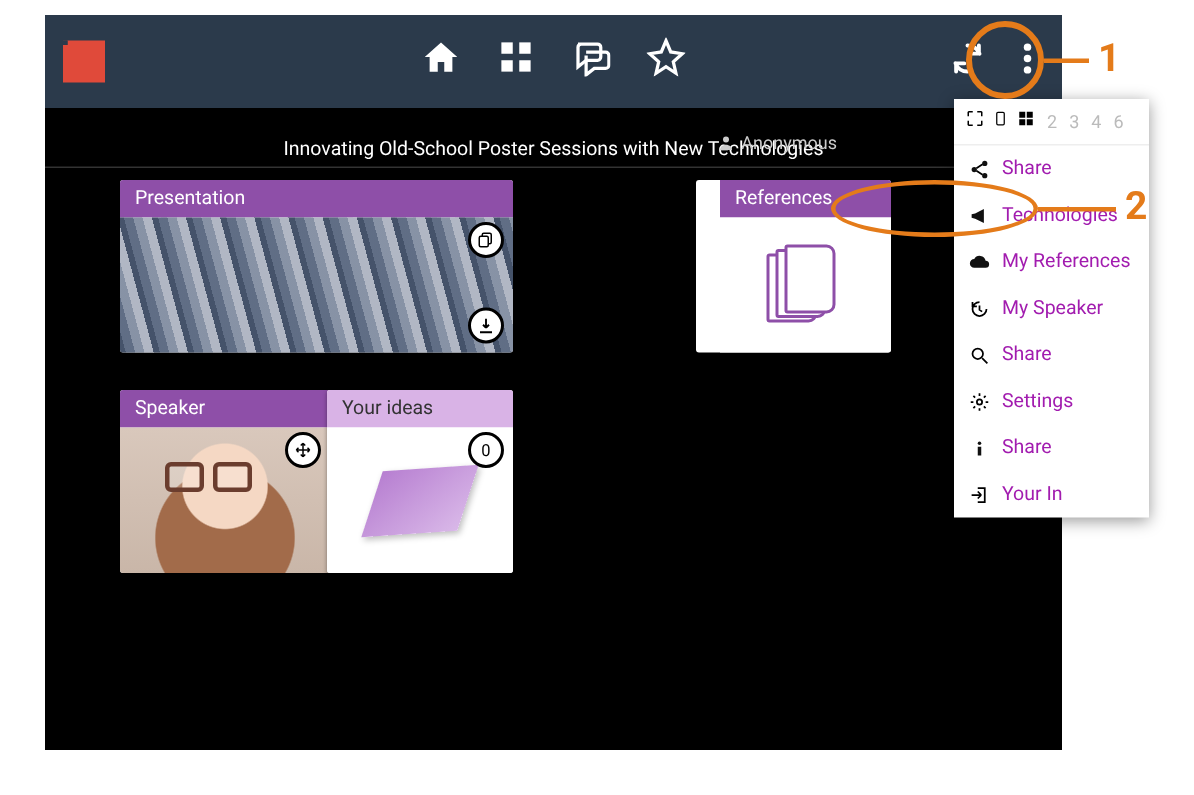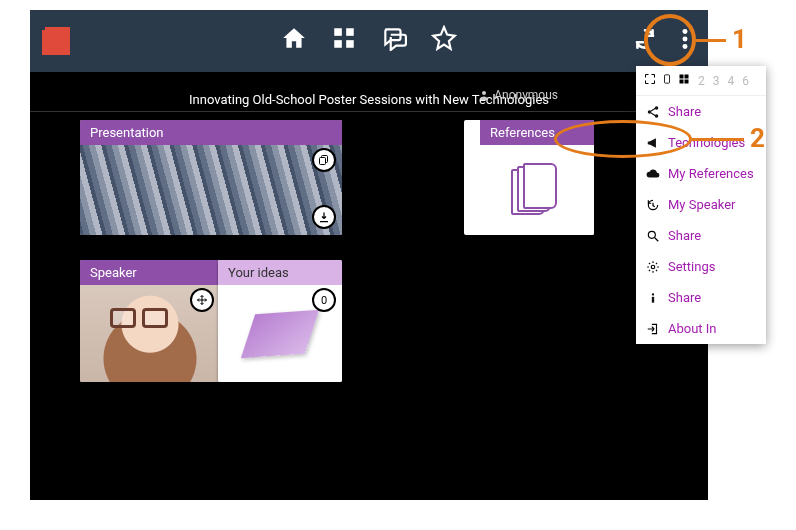--- a/index.html
+++ b/index.html
@@ -446,21 +446,21 @@
     <svg viewBox="0 0 24 24">
         <circle cx="12" cy="6" r="2"></circle>
         <rect x="10" y="10" width="4" height="10"></rect>
       </svg>
     <span>Share</span>
   </div>
   <div class="menu-item">
     <svg viewBox="0 0 24 24">
         <path d="M10 4h8v16h-8M3 12h11m0 0l-4-4m4 4l-4 4" fill="none" stroke="#000" stroke-width="2"></path>
       </svg>
-    <span>About In</span>
+    <span>Your In</span>
   </div>
 </div>
 
 <div class="ring r1"></div>
 <div class="anno-line" style="left:696px; top:39px; width:30px;"></div>
 <div class="anno-label" style="left:732px; top:24px;">1</div>
 
 <div class="ellipse e2"></div>
 <div class="anno-line" style="left:692px; top:138px; width:52px;"></div>
 <div class="anno-label" style="left:750px; top:123px;">2</div>

